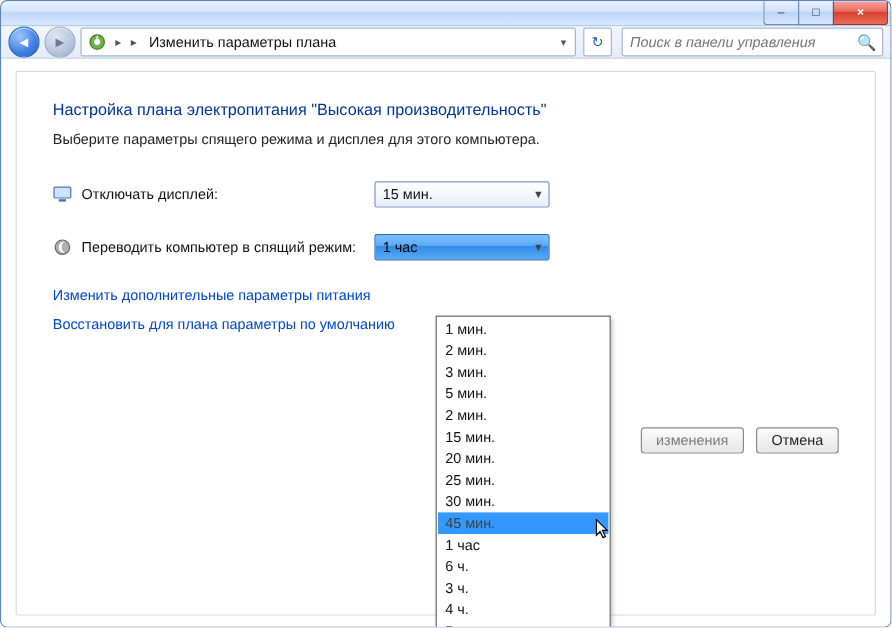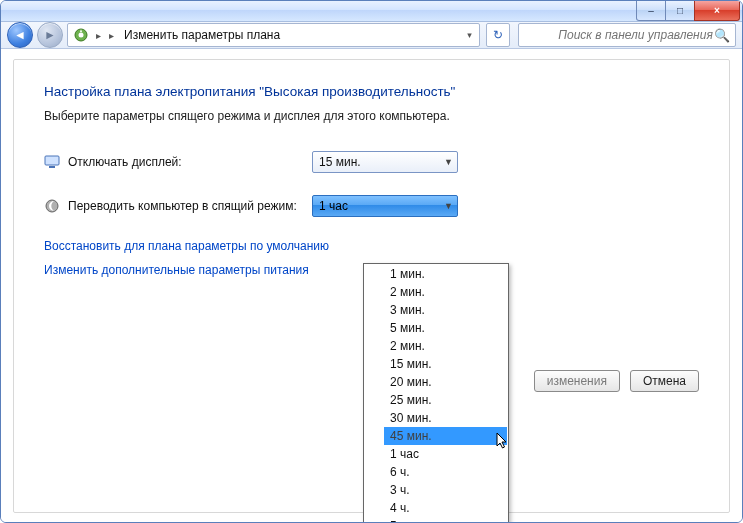--- a/index.html
+++ b/index.html
@@ -94,21 +94,21 @@
   }
   .refresh {
     width: 24px; height:24px;border:1px solid #a6b6d2;background:#fff;border-radius:2px;
     display:flex;align-items:center;justify-content:center;color:#2a5fb8;margin-left:2px;
   }
   .searchbox {
     width: 218px; height:24px;border:1px solid #a6b6d2;background:#fff;border-radius:2px;
     display:flex;align-items:center;padding:0 4px;margin-left:4px;
   }
   .searchbox input {
-    border:none;outline:none;flex:1;font-style:italic;color:#888;font-size:12px;background:transparent;text-align:right;
+    border:none;outline:none;flex:1;font-style:italic;color:#888;font-size:12px;background:transparent;
   }
   .searchbox .s-icon { color:#4a77c4;font-size:13px; }
   
   .content-wrap {
     flex:1;
     background:#fff;
     padding: 10px 12px;
   }
   .panel {
     border:1px solid #d8d8d8;
@@ -137,21 +137,21 @@
     display:flex;align-items:center;justify-content:space-between;padding:0 4px 0 6px;
     font-size:12px;color:#111;
   }
   .combo .arrow { font-size:9px;color:#444;}
   .combo.open {
     background:linear-gradient(to bottom,#7fc1ff,#5aa9f5 45%,#2f8be8 46%,#5aa9f5);
     border-color:#2b6fc0;color:#000;
   }
   .link { color:#0046c8; margin: 10px 0; display:block; }
   .buttons {
-    position:absolute; right:30px; top: 310px; display:flex; gap:10px;
+    position:absolute; right:30px; top: 296px; display:flex; gap:10px;
   }
   .btn {
     height:22px;padding:0 12px;border:1px solid #8a8a8a;border-radius:3px;
     background:linear-gradient(to bottom,#fdfdfd,#e6e6e6);
     font-size:12px;color:#222;display:flex;align-items:center;
   }
   .btn.disabled { color:#7a7a7a; }
   
   .dropdown {
     position:absolute;
@@ -162,21 +162,20 @@
     background:#fff;
     box-shadow: 2px 2px 4px rgba(0,0,0,0.25);
     z-index:50;
     padding:1px;
   }
   .dropdown .opt {
     padding: 1px 6px;
     font-size:12px;
     color:#111;
     line-height:16px;
-    margin-left:19px;
   }
   .dropdown .opt.sel {
     background:#3399ff;color:#404040;
   }
   .cursor {
     position:absolute;
     left: 482px; top: 372px;
     font-size:16px;color:#000;z-index:60;pointer-events:none;
   }
   svg { display:block; }
@@ -258,22 +257,22 @@
             </svg>
           </span>
           <span>Переводить компьютер в спящий режим:</span>
         </div>
         <div class="combo open">
           <span>1 час</span>
           <span class="arrow">▼</span>
         </div>
       </div>
 
+      <a class="link">Изменить дополнительные параметры питания</a>
       <a class="link">Восстановить для плана параметры по умолчанию</a>
-      <a class="link">Изменить дополнительные параметры питания</a>
 
       <div class="buttons">
         <div class="btn disabled">изменения</div>
         <div class="btn">Отмена</div>
       </div>
 
       <div class="dropdown" id="sleep-dd">
           <div class="opt">1 мин.</div>
           <div class="opt">2 мин.</div>
           <div class="opt">3 мин.</div>

